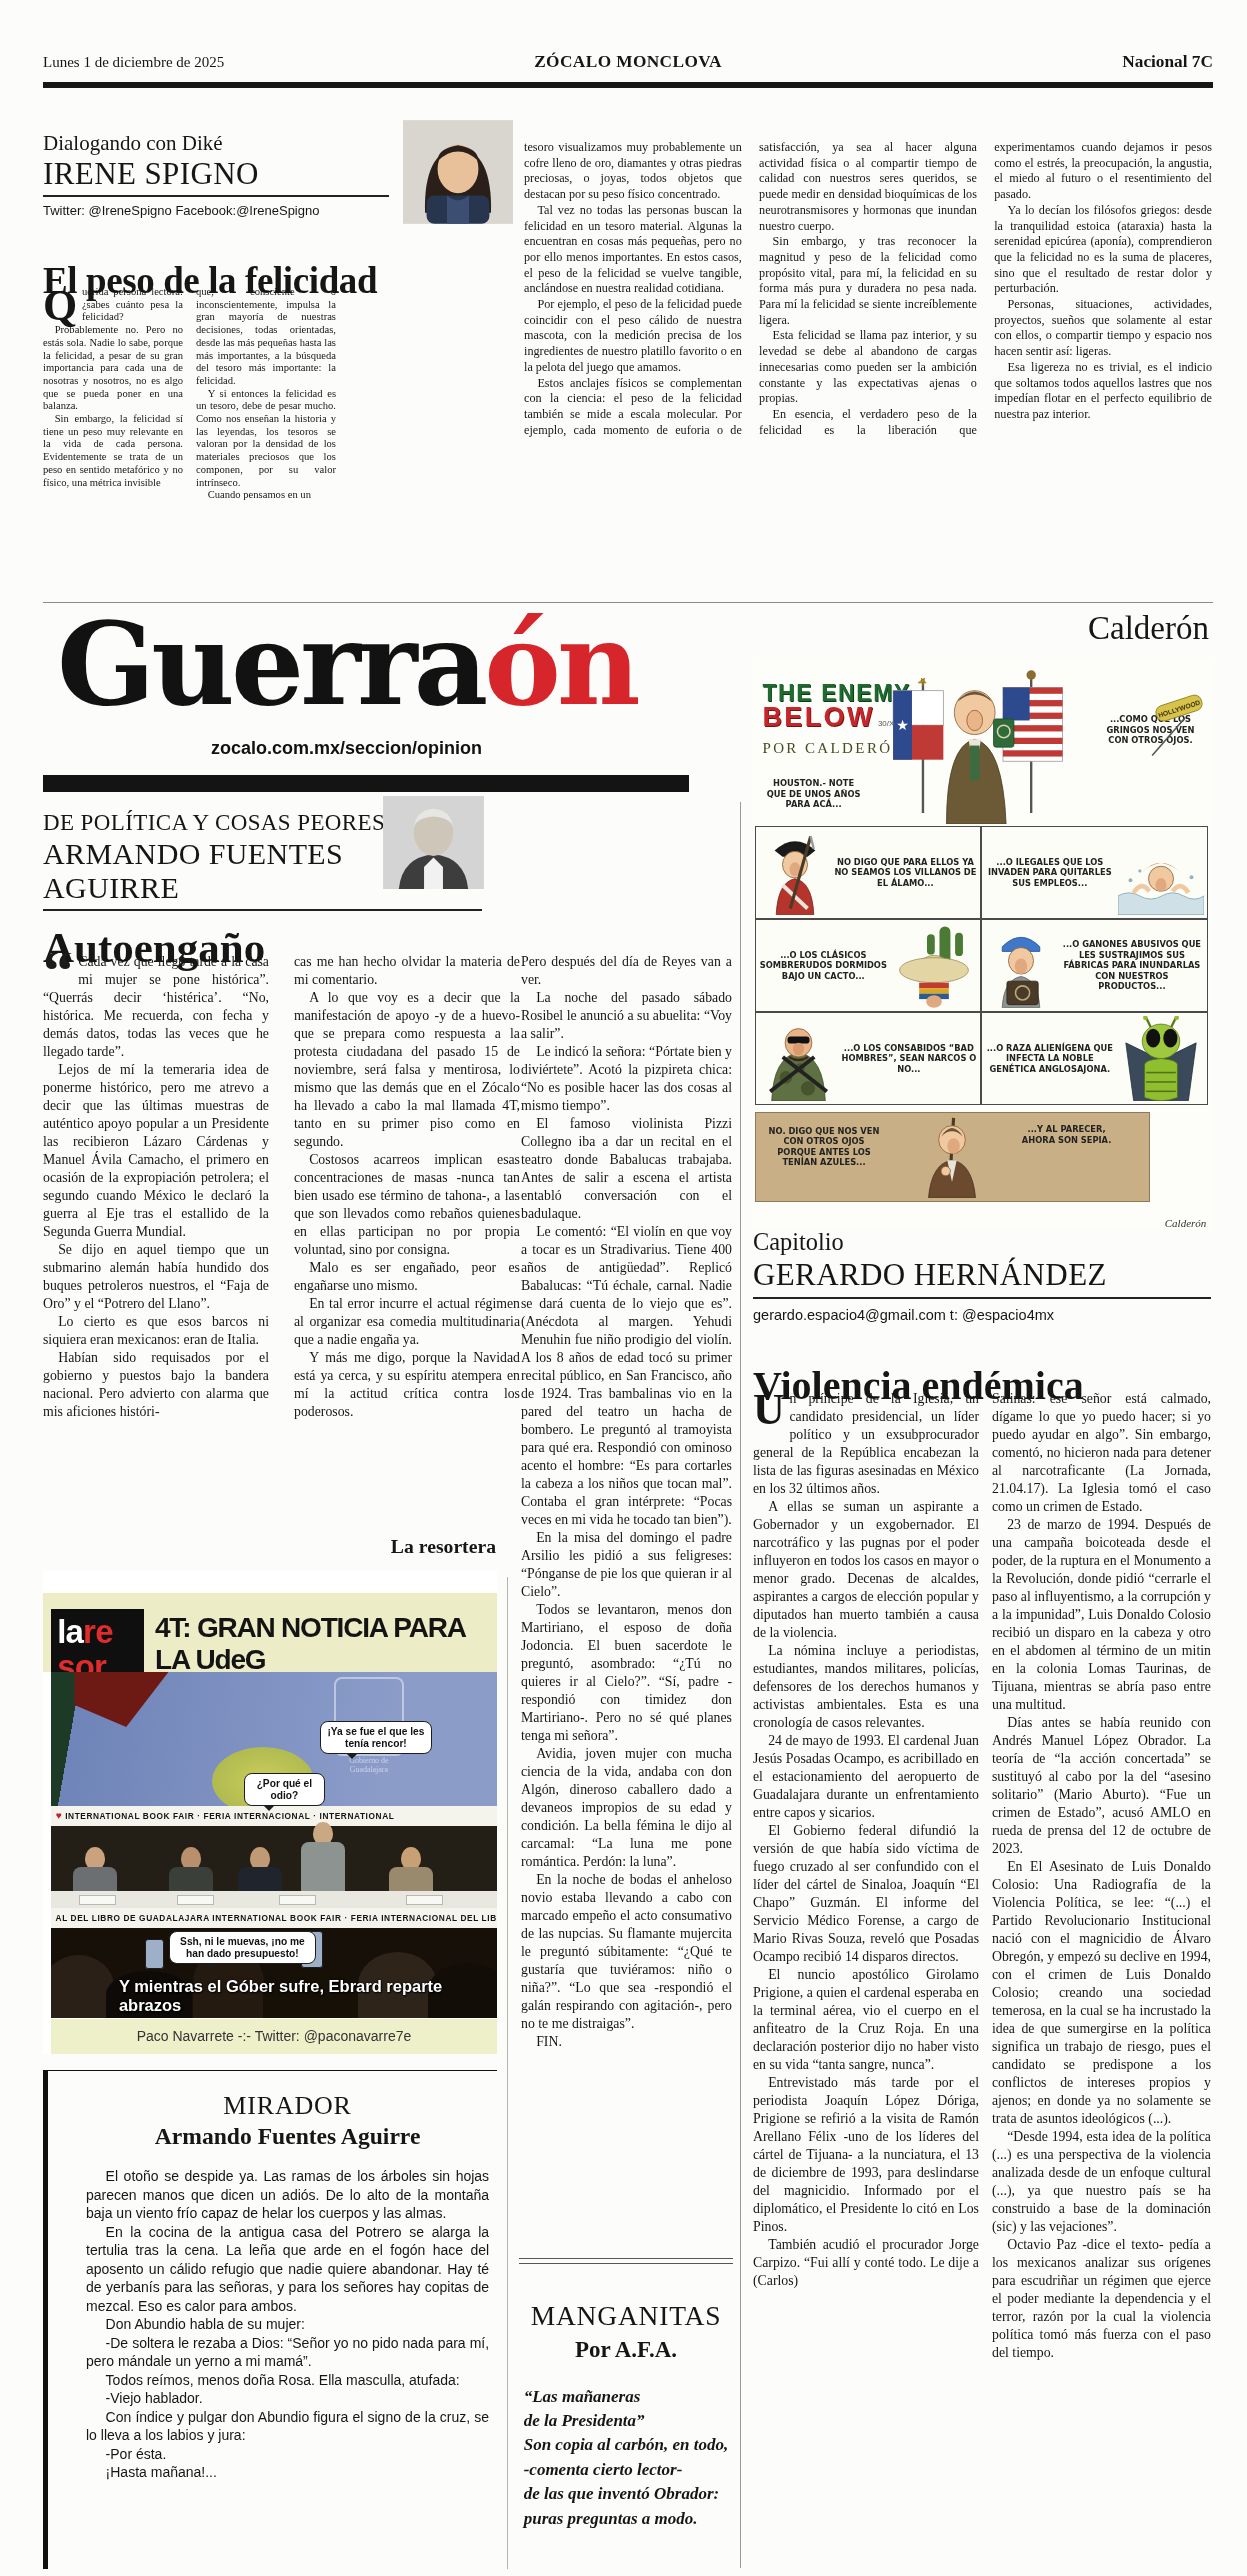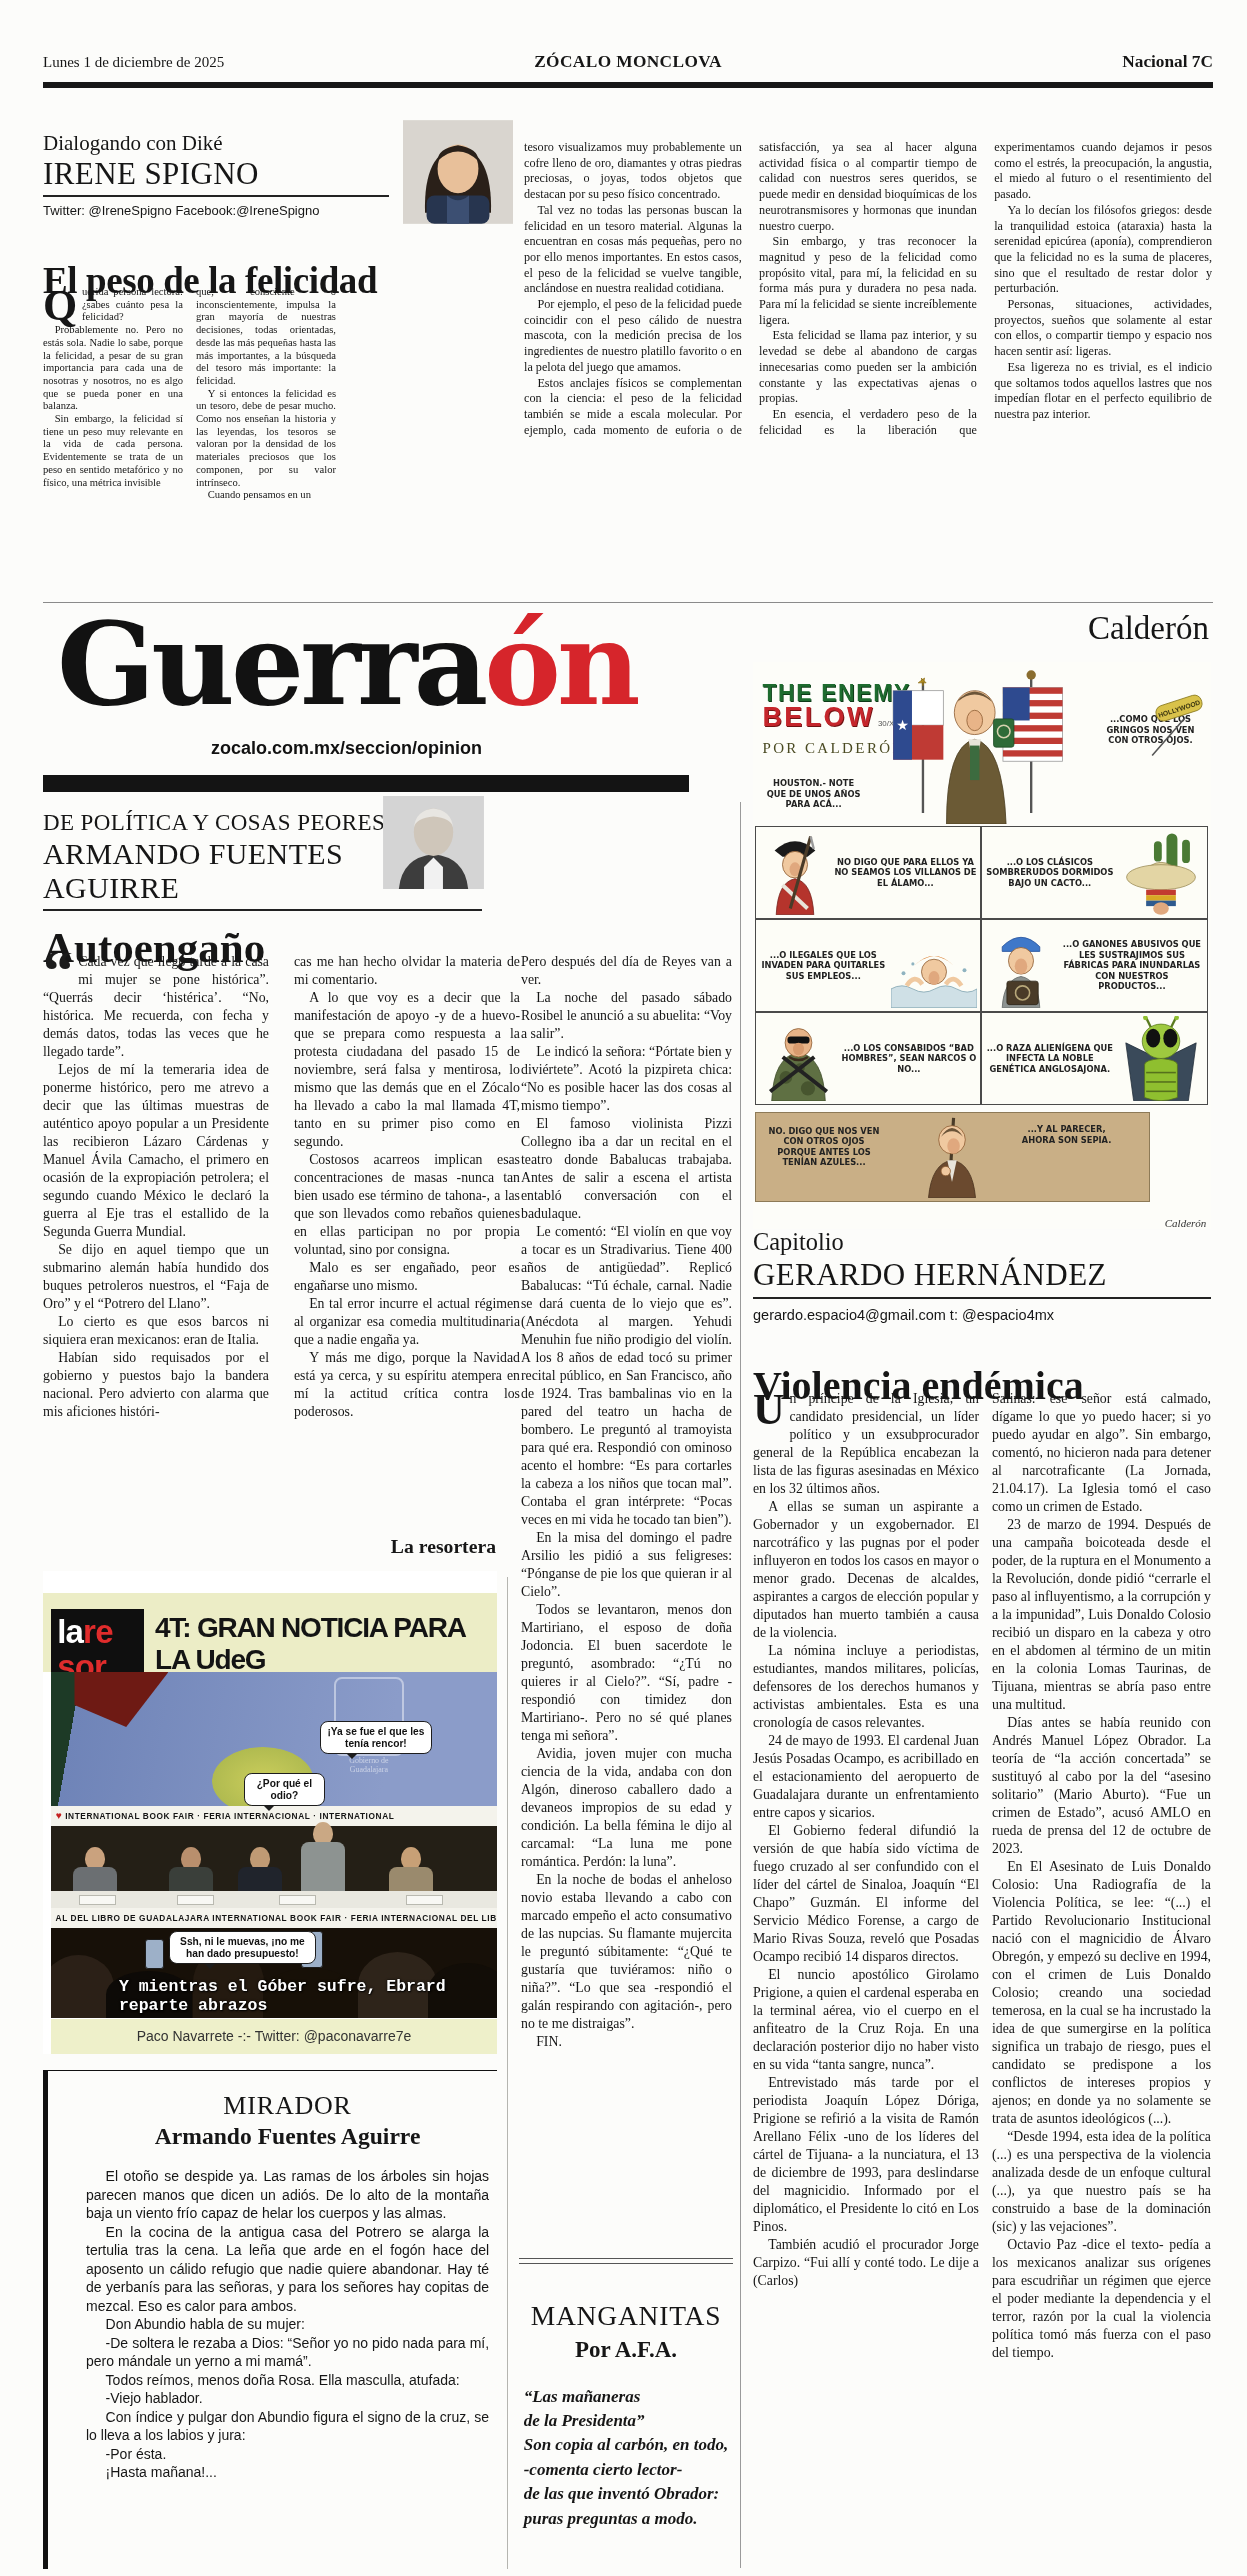--- a/index.html
+++ b/index.html
@@ -62,21 +62,21 @@
   .res .b2{top:236px;}
   .res .people{position:absolute;left:0;right:0;top:154px;height:82px;}
   .res .person{position:absolute;bottom:0;}
   .res .head{width:20.4px;height:23.6px;background:#caa27e;border-radius:50% 50% 45% 45%;margin:0 auto;}
   .res .torso{width:44px;height:41px;border-radius:7.9px 7.9px 0 0;margin-top:-3.1px;}
   .res .table{position:absolute;left:0;right:0;top:219px;height:17.3px;background:#e9e8e0;}
   .res .card{position:absolute;top:3.9px;width:35px;height:8.6px;background:#f8f8f4;border:0.8px solid #b9b9b0;}
   .res .crowd{position:absolute;left:0;right:0;top:256px;height:90px;background:#171008;}
   .res .sil{position:absolute;border-radius:50% 50% 0 0;}
   .res .phone{position:absolute;width:20.4px;height:35px;background:#9db0c8;border-radius:3.1px;border:1.6px solid #1c1c1c;}
-  .res .caption{position:absolute;left:68px;top:305px;font-family:Liberation Mono, monospace;font-weight:bold;font-size:16.5px;color:#fff;text-shadow:0 0 2.4px #000,0.8px 0.8px 1.6px #000;}
+  .res .caption{position:absolute;left:68px;top:305px;font-family:Liberation Sans, sans-serif;font-weight:bold;font-size:16.5px;color:#fff;text-shadow:0 0 2.4px #000,0.8px 0.8px 1.6px #000;}
   .res .bubble{position:absolute;background:#fff;border:1.6px solid #1d1d1d;border-radius:7.9px;padding:3.9px 5.5px;font-family:"Liberation Sans",sans-serif;font-weight:bold;font-size:10.2px;text-align:center;line-height:11.8px;color:#111;}
   .res .bubble:after{content:"";position:absolute;bottom:-10.2px;left:24%;border:5.5px solid transparent;border-top-color:#1d1d1d;}
   .res .bub-why{left:193px;top:101px;width:68px;}
   .res .bub-gone{left:269px;top:49px;width:99px;}
   .res .bub-ssh{left:118px;top:259px;width:134px;}
   .res .credit{position:absolute;left:7.9px;right:0;bottom:0;height:35px;background:#eef0ca;text-align:center;font-family:"Liberation Sans",sans-serif;font-size:14px;color:#333;line-height:35px;}
   
   .mirador{position:absolute;left:43px;top:2070px;width:454px;height:499px;border-left:5.5px solid #111;border-top:1.2px solid #111;box-sizing:border-box;padding:20.4px 7.9px 0 38px;}
   .mirador .mtitle{text-align:center;font-size:26px;letter-spacing:0.8px;}
   .mirador .mauthor{text-align:center;font-size:23.6px;font-weight:bold;margin-top:1.6px;}
@@ -389,47 +389,47 @@
             <ellipse cx="46" cy="44" rx="16" ry="17" fill="#f0c9a0" stroke="#8a5a30"></ellipse>
             <ellipse cx="46" cy="50" rx="7" ry="9" fill="#e0a87e"></ellipse>
             <path d="M22 108 Q24 66 46 62 Q68 66 70 108Z" fill="#b5342c" stroke="#731d18"></path>
             <line x1="30" y1="70" x2="62" y2="100" stroke="#e8e4da" stroke-width="5"></line>
             <line x1="66" y1="8" x2="40" y2="100" stroke="#4a3b28" stroke-width="4"></line>
             <line x1="66" y1="8" x2="70" y2="24" stroke="#9a9a9a" stroke-width="3"></line>
           </svg>
           <div class="ct-cap">NO DIGO QUE PARA ELLOS YA NO SEAMOS LOS VILLANOS DE EL ÁLAMO...</div>
         </div>
         <div class="ct-panel">
+          <div class="ct-cap">...O ILEGALES QUE LOS INVADEN PARA QUITARLES SUS EMPLEOS...</div>
+          <svg width="86" height="85" viewBox="0 0 110 108">
+            <path d="M0 84 Q14 76 28 84 T56 84 T84 84 T110 84 L110 108 L0 108 Z" fill="#cfe0e6" stroke="#7fa3b0"></path>
+            <path d="M30 54 Q55 30 80 54 Q70 44 55 42 Q40 44 30 54Z" fill="#d97b2a"></path>
+            <ellipse cx="55" cy="62" rx="16" ry="16" fill="#f0c9a0" stroke="#8a5a30"></ellipse>
+            <ellipse cx="55" cy="70" rx="7" ry="9" fill="#e0a87e"></ellipse>
+            <path d="M20 80 Q30 64 40 78" fill="none" stroke="#f0c9a0" stroke-width="6"></path>
+            <path d="M90 80 Q80 64 70 78" fill="none" stroke="#f0c9a0" stroke-width="6"></path>
+            <circle cx="16" cy="64" r="2.5" fill="#8fb3c0"></circle>
+              <circle cx="94" cy="60" r="2.5" fill="#8fb3c0"></circle>
+              <circle cx="28" cy="52" r="2" fill="#8fb3c0"></circle>
+          </svg>
+        </div>
+        <div class="ct-panel">
           <div class="ct-cap">...O LOS CLÁSICOS SOMBRERUDOS DORMIDOS BAJO UN CACTO...</div>
           <svg width="86" height="85" viewBox="0 0 110 108">
             <rect x="62" y="4" width="14" height="60" rx="7" fill="#4a7a34"></rect>
             <rect x="46" y="14" width="10" height="26" rx="5" fill="#4a7a34"></rect>
             <rect x="82" y="12" width="10" height="30" rx="5" fill="#4a7a34"></rect>
             <path d="M30 56 Q55 26 80 56 Z" fill="#e3d5a4" stroke="#9a8a55"></path>
             <ellipse cx="55" cy="60" rx="44" ry="16" fill="#e3d5a4" stroke="#9a8a55"></ellipse>
             <g>
                 <rect x="36" y="76" width="38" height="7" fill="#c23b30"></rect>
                 <rect x="36" y="83" width="38" height="7" fill="#d8a825"></rect>
                 <rect x="36" y="90" width="38" height="7" fill="#2e5a8f"></rect>
               </g>
             <ellipse cx="55" cy="100" rx="10" ry="8" fill="#e0a87e"></ellipse>
-          </svg>
-        </div>
-        <div class="ct-panel">
-          <div class="ct-cap">...O ILEGALES QUE LOS INVADEN PARA QUITARLES SUS EMPLEOS...</div>
-          <svg width="86" height="85" viewBox="0 0 110 108">
-            <path d="M0 84 Q14 76 28 84 T56 84 T84 84 T110 84 L110 108 L0 108 Z" fill="#cfe0e6" stroke="#7fa3b0"></path>
-            <path d="M30 54 Q55 30 80 54 Q70 44 55 42 Q40 44 30 54Z" fill="#d97b2a"></path>
-            <ellipse cx="55" cy="62" rx="16" ry="16" fill="#f0c9a0" stroke="#8a5a30"></ellipse>
-            <ellipse cx="55" cy="70" rx="7" ry="9" fill="#e0a87e"></ellipse>
-            <path d="M20 80 Q30 64 40 78" fill="none" stroke="#f0c9a0" stroke-width="6"></path>
-            <path d="M90 80 Q80 64 70 78" fill="none" stroke="#f0c9a0" stroke-width="6"></path>
-            <circle cx="16" cy="64" r="2.5" fill="#8fb3c0"></circle>
-              <circle cx="94" cy="60" r="2.5" fill="#8fb3c0"></circle>
-              <circle cx="28" cy="52" r="2" fill="#8fb3c0"></circle>
           </svg>
         </div>
         <div class="ct-panel">
           <svg width="72" height="85" viewBox="0 0 92 108">
             <path d="M22 30 Q46 6 70 30 L70 36 L22 36 Z" fill="#3f78c9" stroke="#24509a"></path>
             <ellipse cx="46" cy="48" rx="16" ry="17" fill="#f0c9a0" stroke="#8a5a30"></ellipse>
             <ellipse cx="46" cy="55" rx="8" ry="10" fill="#e0a87e"></ellipse>
             <path d="M22 108 Q24 72 46 68 Q68 72 70 108Z" fill="#8d9391" stroke="#5c6260"></path>
             <rect x="28" y="74" width="40" height="30" rx="3" fill="#4a3b28" stroke="#2c2216"></rect>
             <circle cx="48" cy="89" r="9" fill="none" stroke="#b8a87a" stroke-width="2"></circle>

